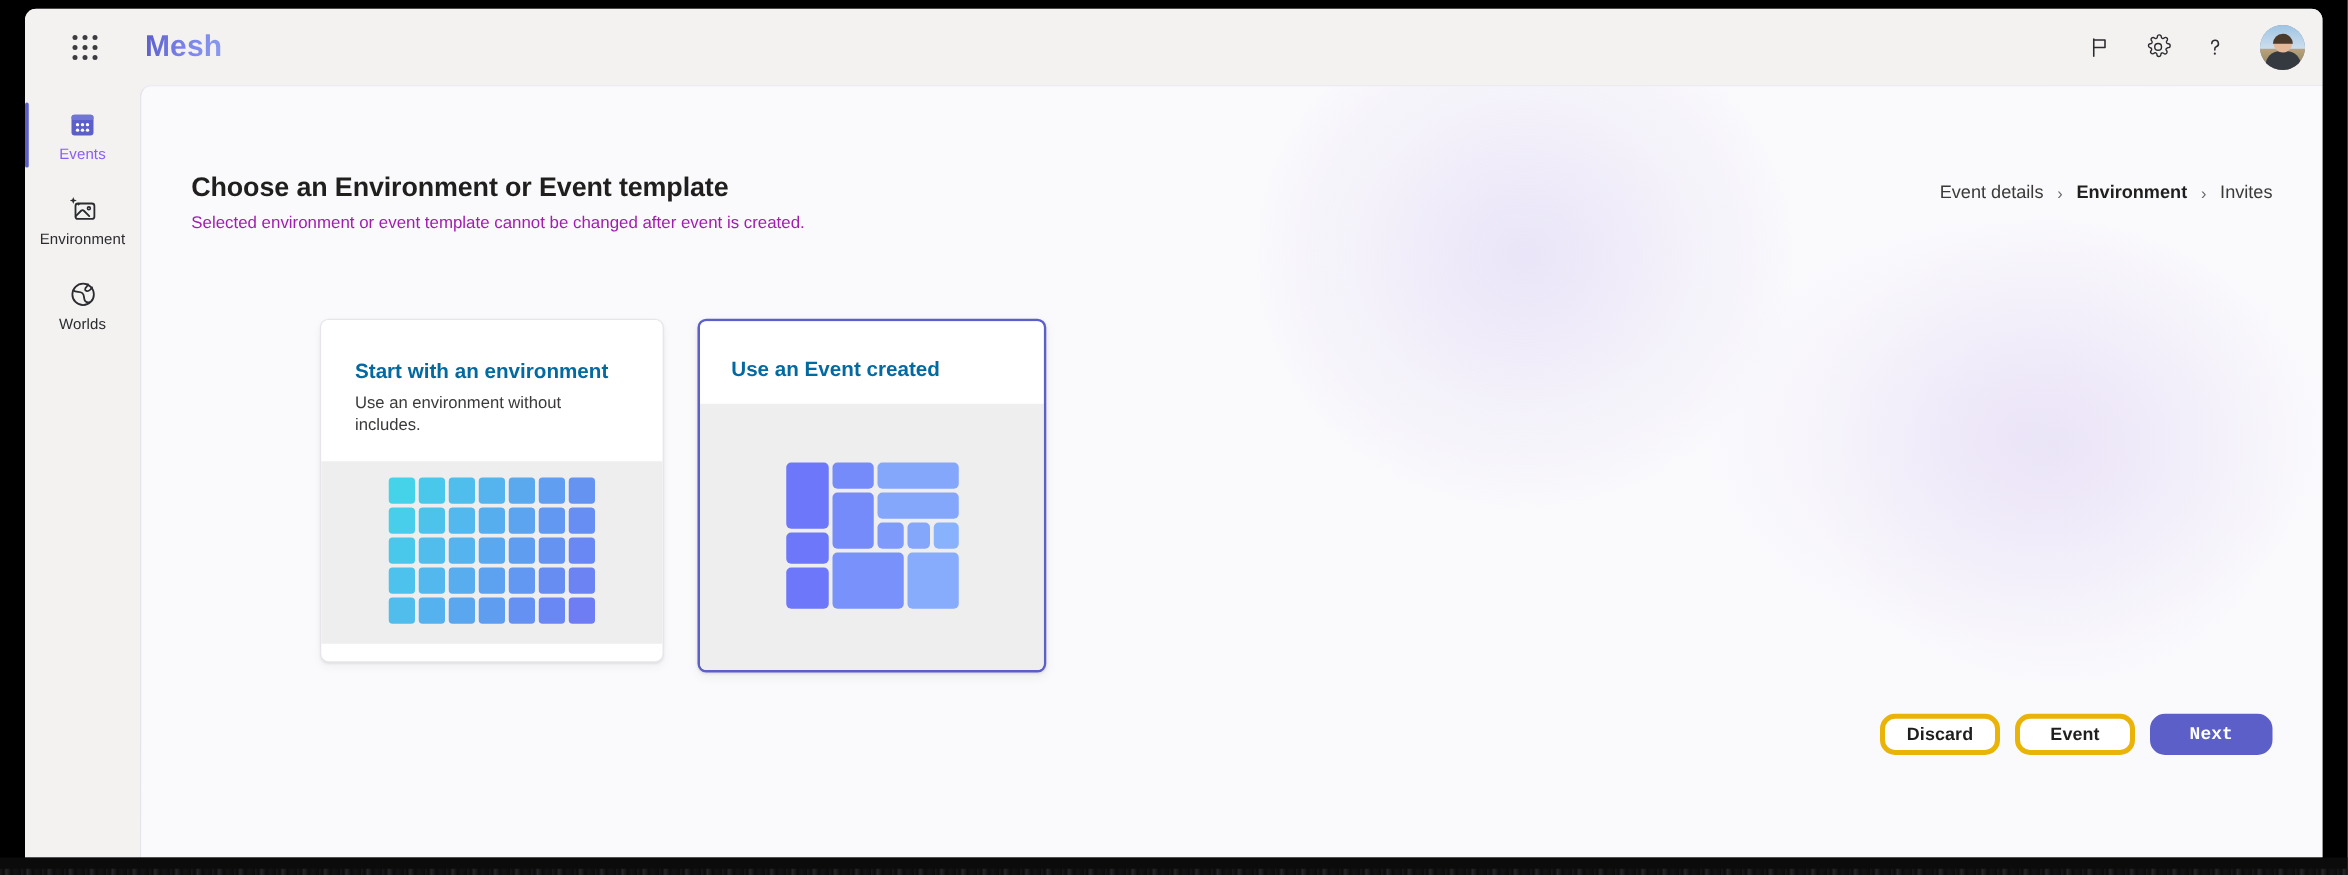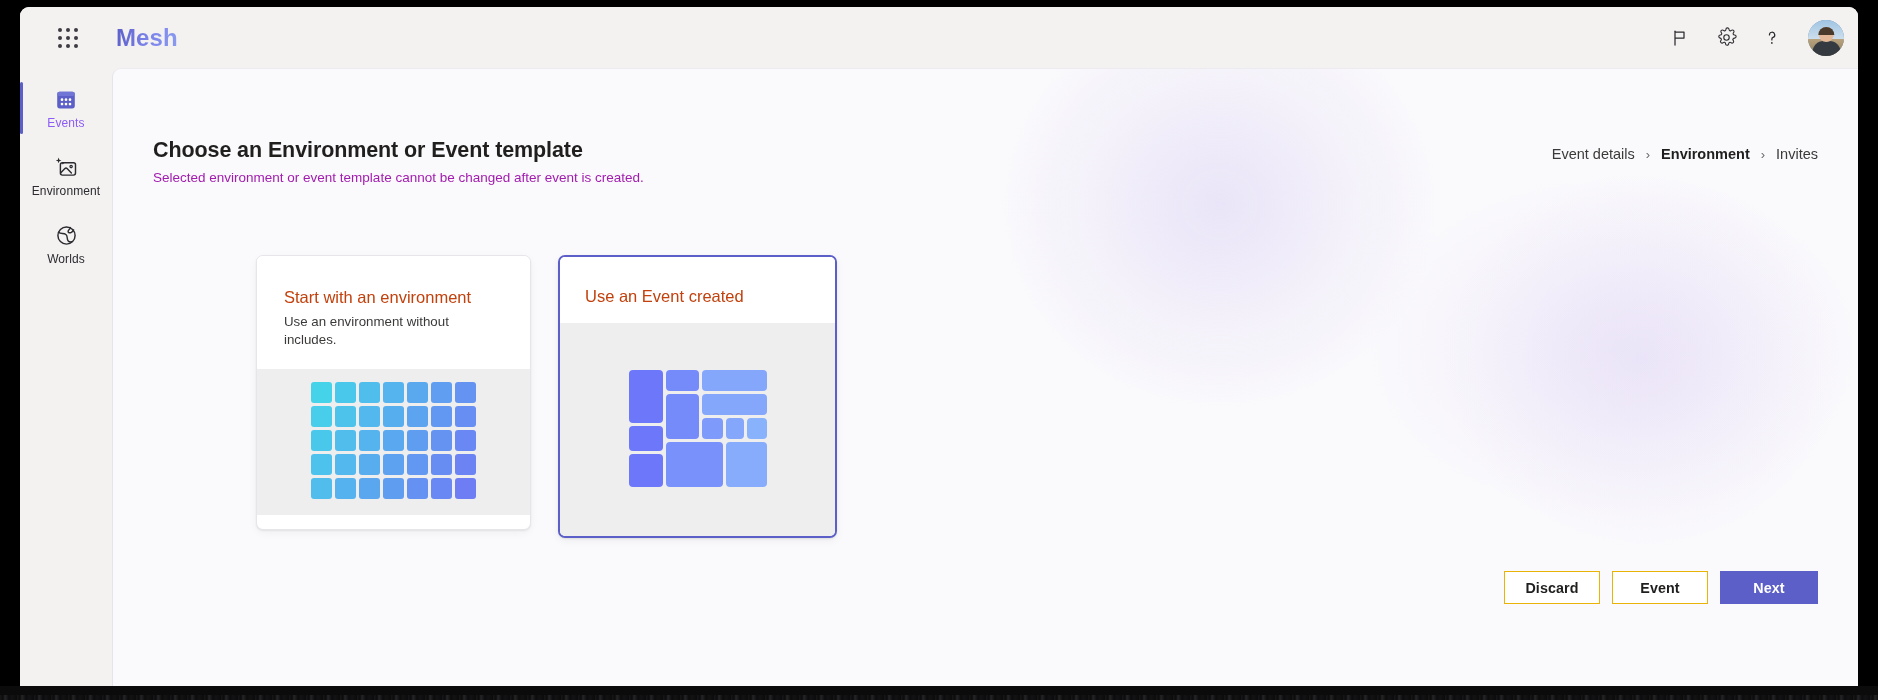--- a/index.html
+++ b/index.html
@@ -228,22 +228,22 @@
     border: 2px solid #5b5fc7;
     box-shadow: 0 1px 2px rgba(0,0,0,.08), 0 3px 9px rgba(0,0,0,.05);
   }
   .card-text {
     padding: 30px 27px 20px 27px;
     background: #ffffff;
   }
   .card.selected .card-text { padding: 28px 25px 16px 25px; }
   .card-title {
     font-size: 16.5px;
-    font-weight: 400;
-    color: #c2410c;
+    font-weight: 700;
+    color: #0369a1;
     line-height: 22px;
   }
   .card-desc {
     margin-top: 5px;
     font-size: 13.3px;
     color: #3b3a39;
     line-height: 18px;
   }
   .card-art {
     flex: 1;
@@ -283,38 +283,39 @@
     position: absolute;
     right: 40px;
     bottom: 82px;
     display: flex;
     gap: 12px;
   }
   .btn {
     height: 33px;
     min-width: 96px;
     padding: 0 16px;
-    border-radius: 0;
+    border-radius: 12px;
     font-size: 14.3px;
     font-family: "Liberation Sans", sans-serif;
     display: flex;
     align-items: center;
     justify-content: center;
     cursor: pointer;
-    border: 1px solid #eab308;
+    border: 4px solid #eab308;
     background: #ffffff;
     color: #201f1e;
     font-weight: 600;
     letter-spacing: .1px;
   }
   .btn.primary {
     background: #5b5fc7;
     border-color: #5b5fc7;
     color: #ffffff;
     min-width: 98px;
+    font-family: Liberation Mono, monospace;
   }
 
   
   #bottom-strip {
     position: absolute;
     left: 0; bottom: 0;
     width: 1878px;
     height: 14px;
     background: #0b0b0c;
   }

